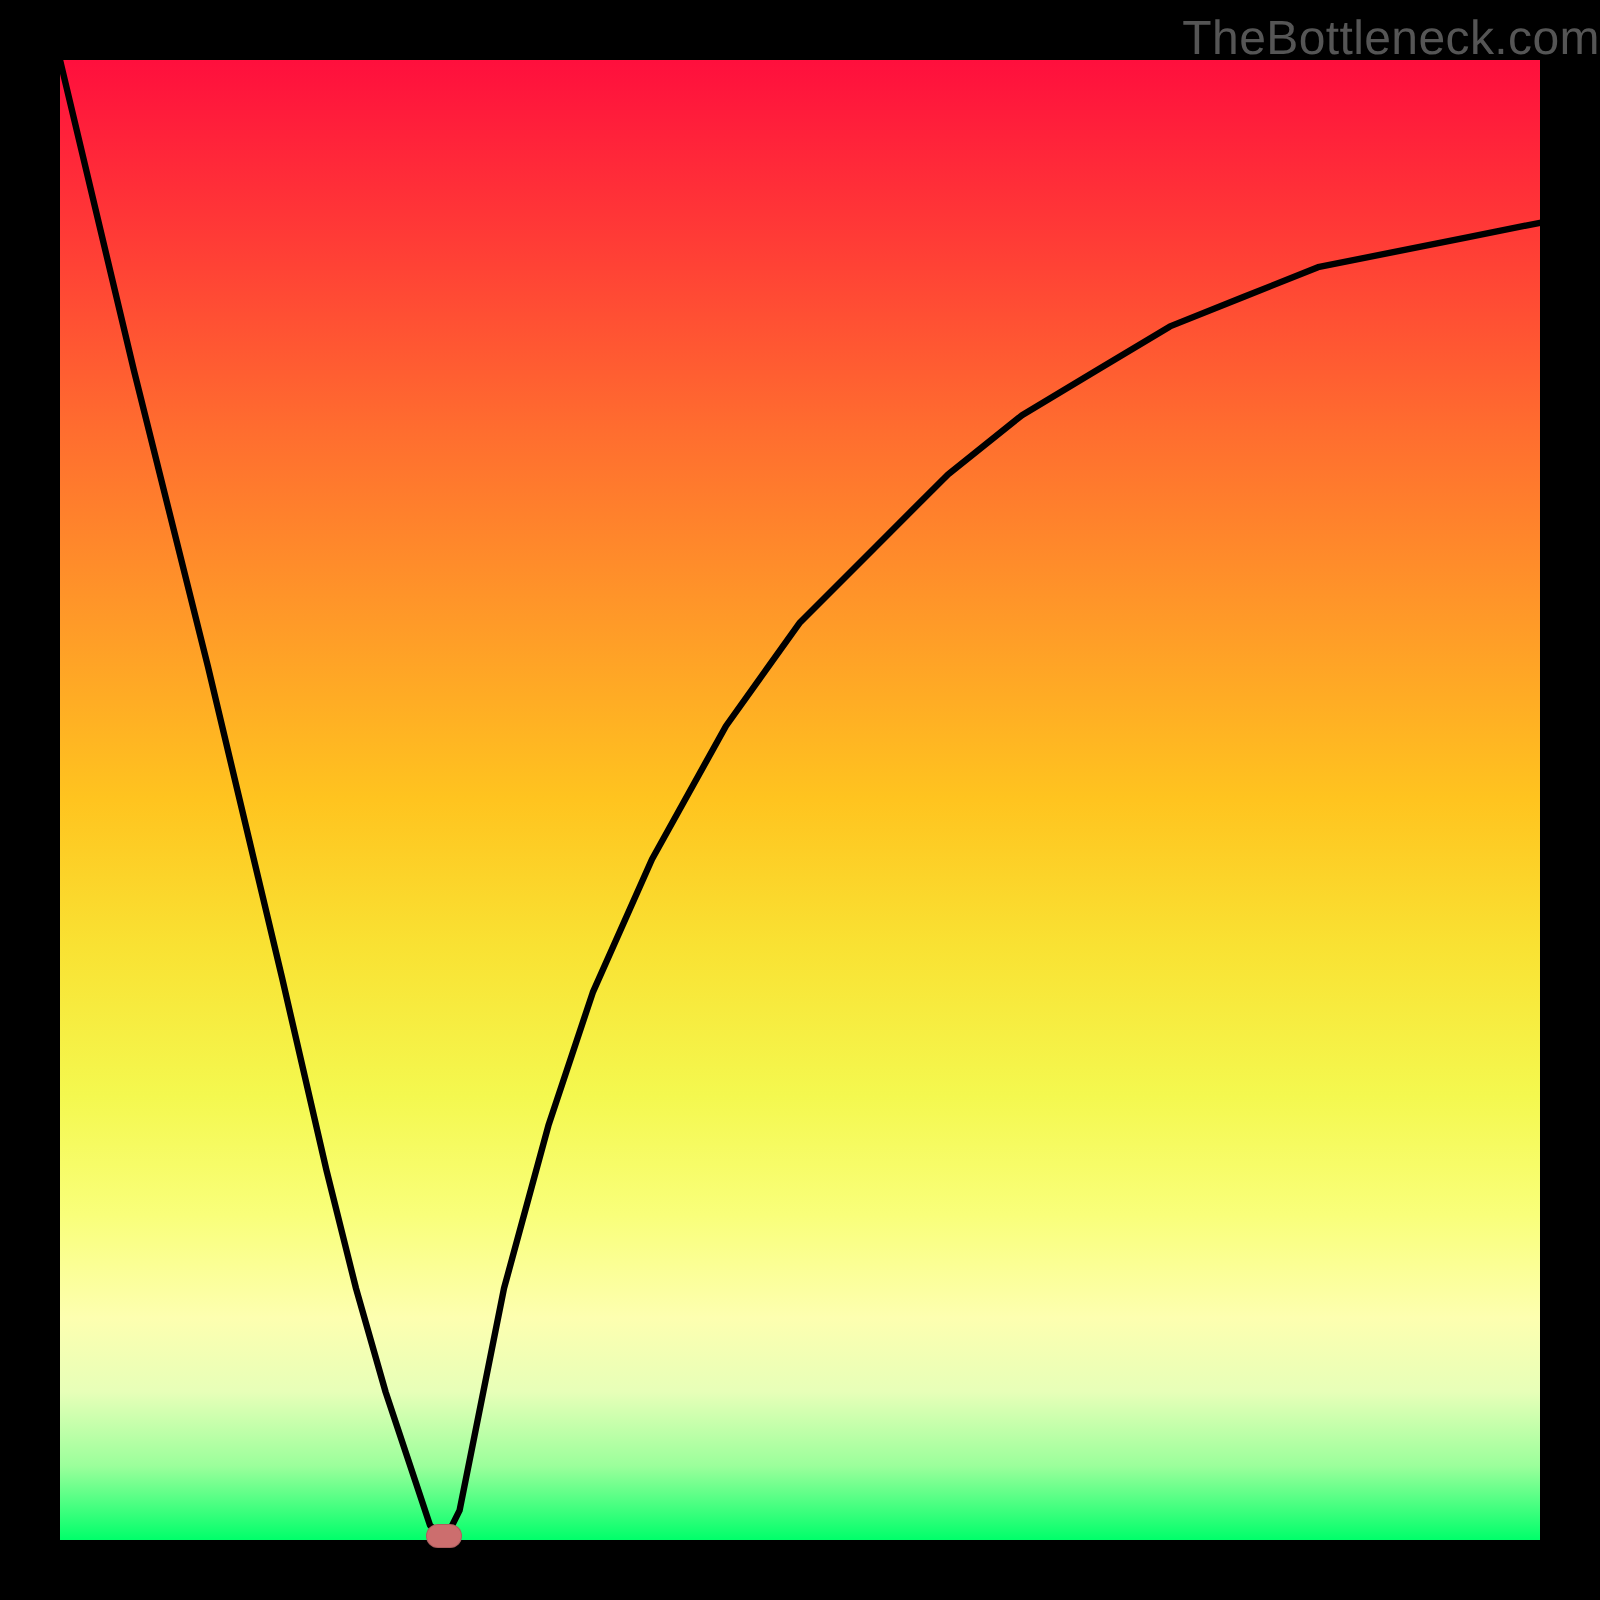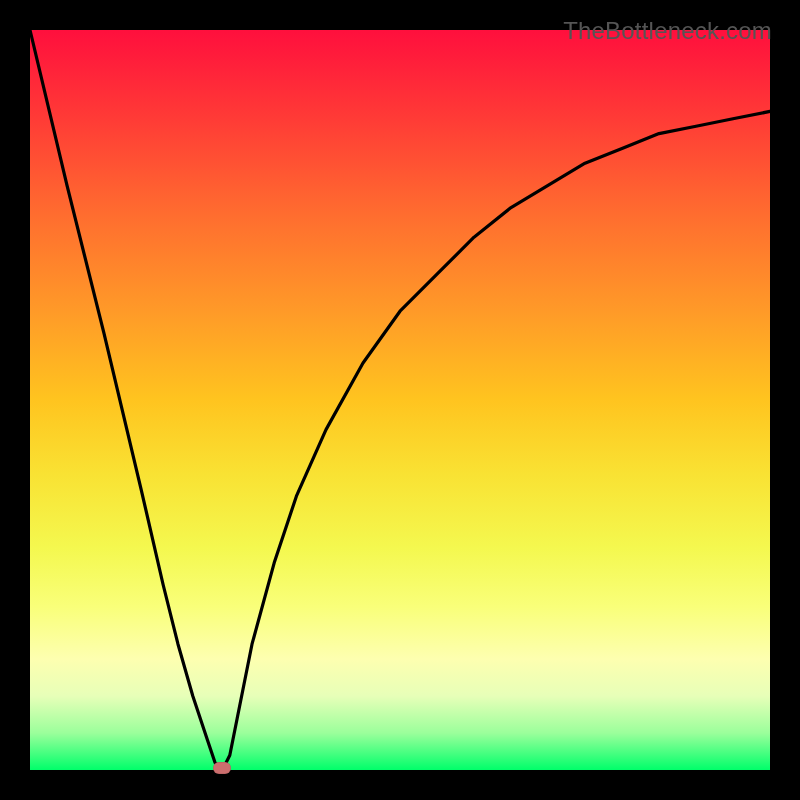--- a/index.html
+++ b/index.html
@@ -7,27 +7,26 @@
     width: 800px;
     height: 800px;
     background: #000;
     position: relative;
     font-family: Arial, Helvetica, sans-serif;
     overflow: hidden;
   }
   .watermark {
     position: absolute;
     top: 6px;
-    right: 28px;
+    right: 0;
     color: #555;
     font-size: 24px;
     font-weight: 400;
     letter-spacing: 0.2px;
     z-index: 10;
-    margin-top: 11px;
   }
   .plot-area {
     position: absolute;
     left: 30px;
     top: 30px;
     width: 740px;
     height: 740px;
     background: linear-gradient(to bottom,
       #ff0f3d 0%,
       #ff3b36 12%,

